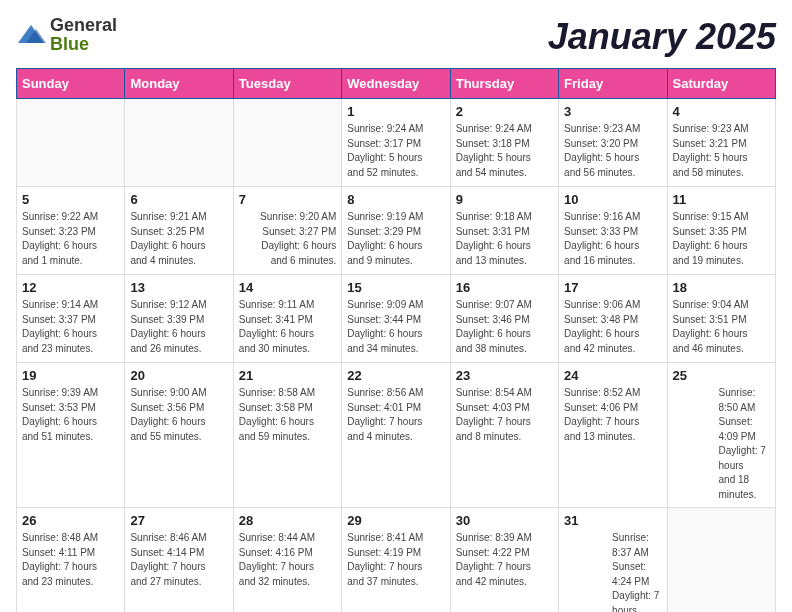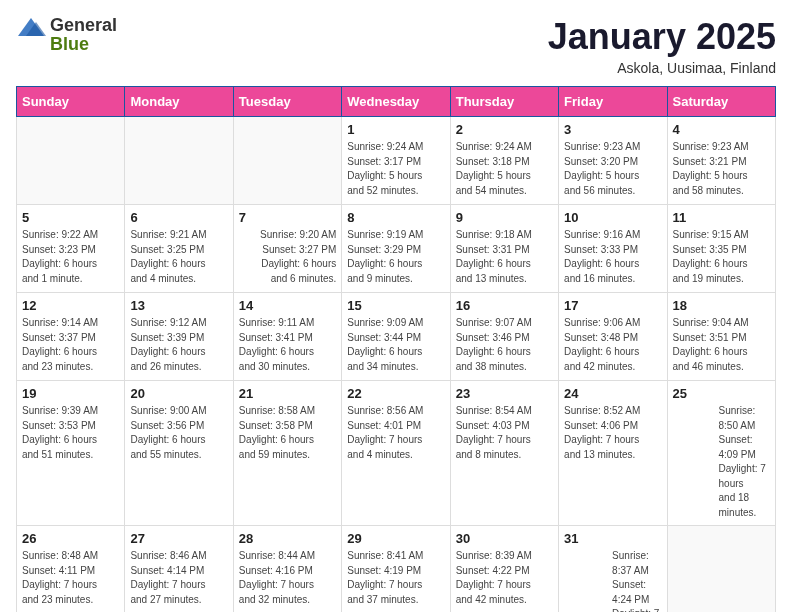--- a/index.html
+++ b/index.html
@@ -11,41 +11,42 @@
       padding: 16px;
     }
     .header-section {
       display: flex;
       justify-content: space-between;
       align-items: flex-start;
       margin-bottom: 10px;
     }
     .logo {
       display: flex;
-      align-items: flex-start;
+      align-items: center;
       gap: 4px;
     }
     .logo-text-general {
       font-size: 18px;
       font-weight: bold;
       color: #333;
       line-height: 1;
     }
     .logo-text-blue {
       font-size: 18px;
       font-weight: bold;
       color: #4d7c0f;
       line-height: 1;
     }
     .logo-icon {
       width: 30px;
       height: 24px;
     }
     .title-section {
       text-align: right;
+      font-style: italic;
     }
     .month-title {
       font-size: 36px;
       font-weight: bold;
       color: #1a1a2e;
     }
     .location-subtitle {
       font-size: 14px;
       color: #333;
       margin-top: 2px;
@@ -103,21 +104,20 @@
     </svg>
     <div>
       <div>
         <span class="logo-text-general">General</span><br>
         <span class="logo-text-blue">Blue</span>
       </div>
     </div>
   </div>
   <div class="title-section">
     <div class="month-title">January 2025</div>
-    <div class="location-subtitle">Askola, Uusimaa, Finland</div>
   </div>
 </div>
 
 <table class="calendar">
   <thead>
     <tr>
     <th>Sunday</th>
         <th>Monday</th>
         <th>Tuesday</th>
         <th>Wednesday</th>

